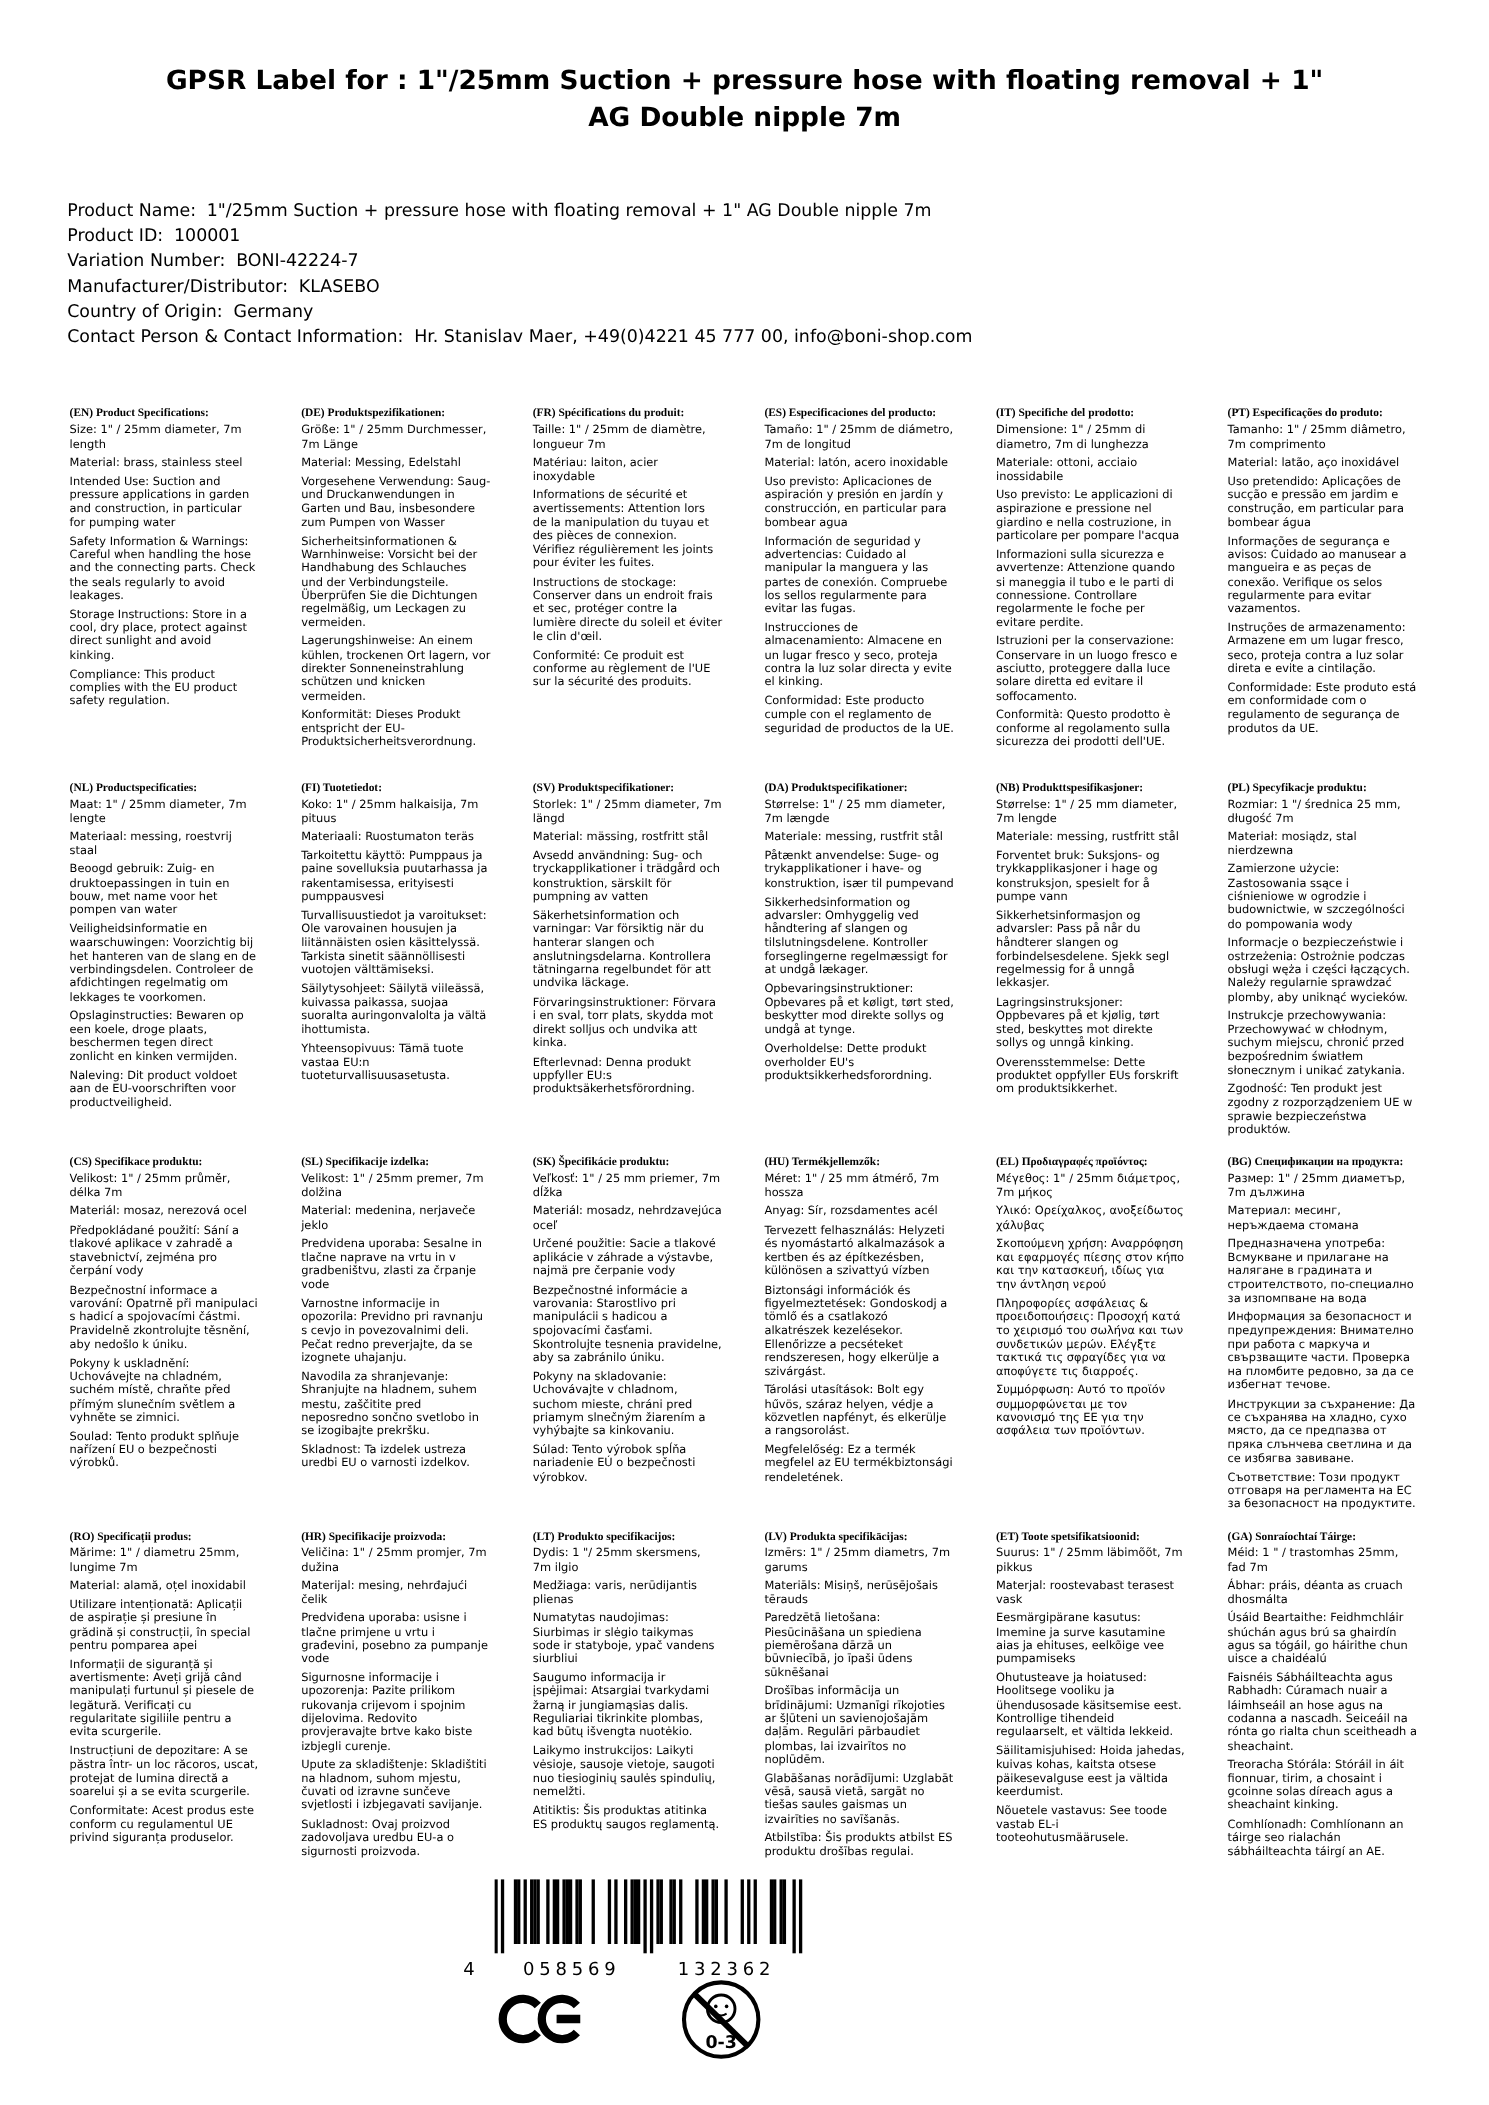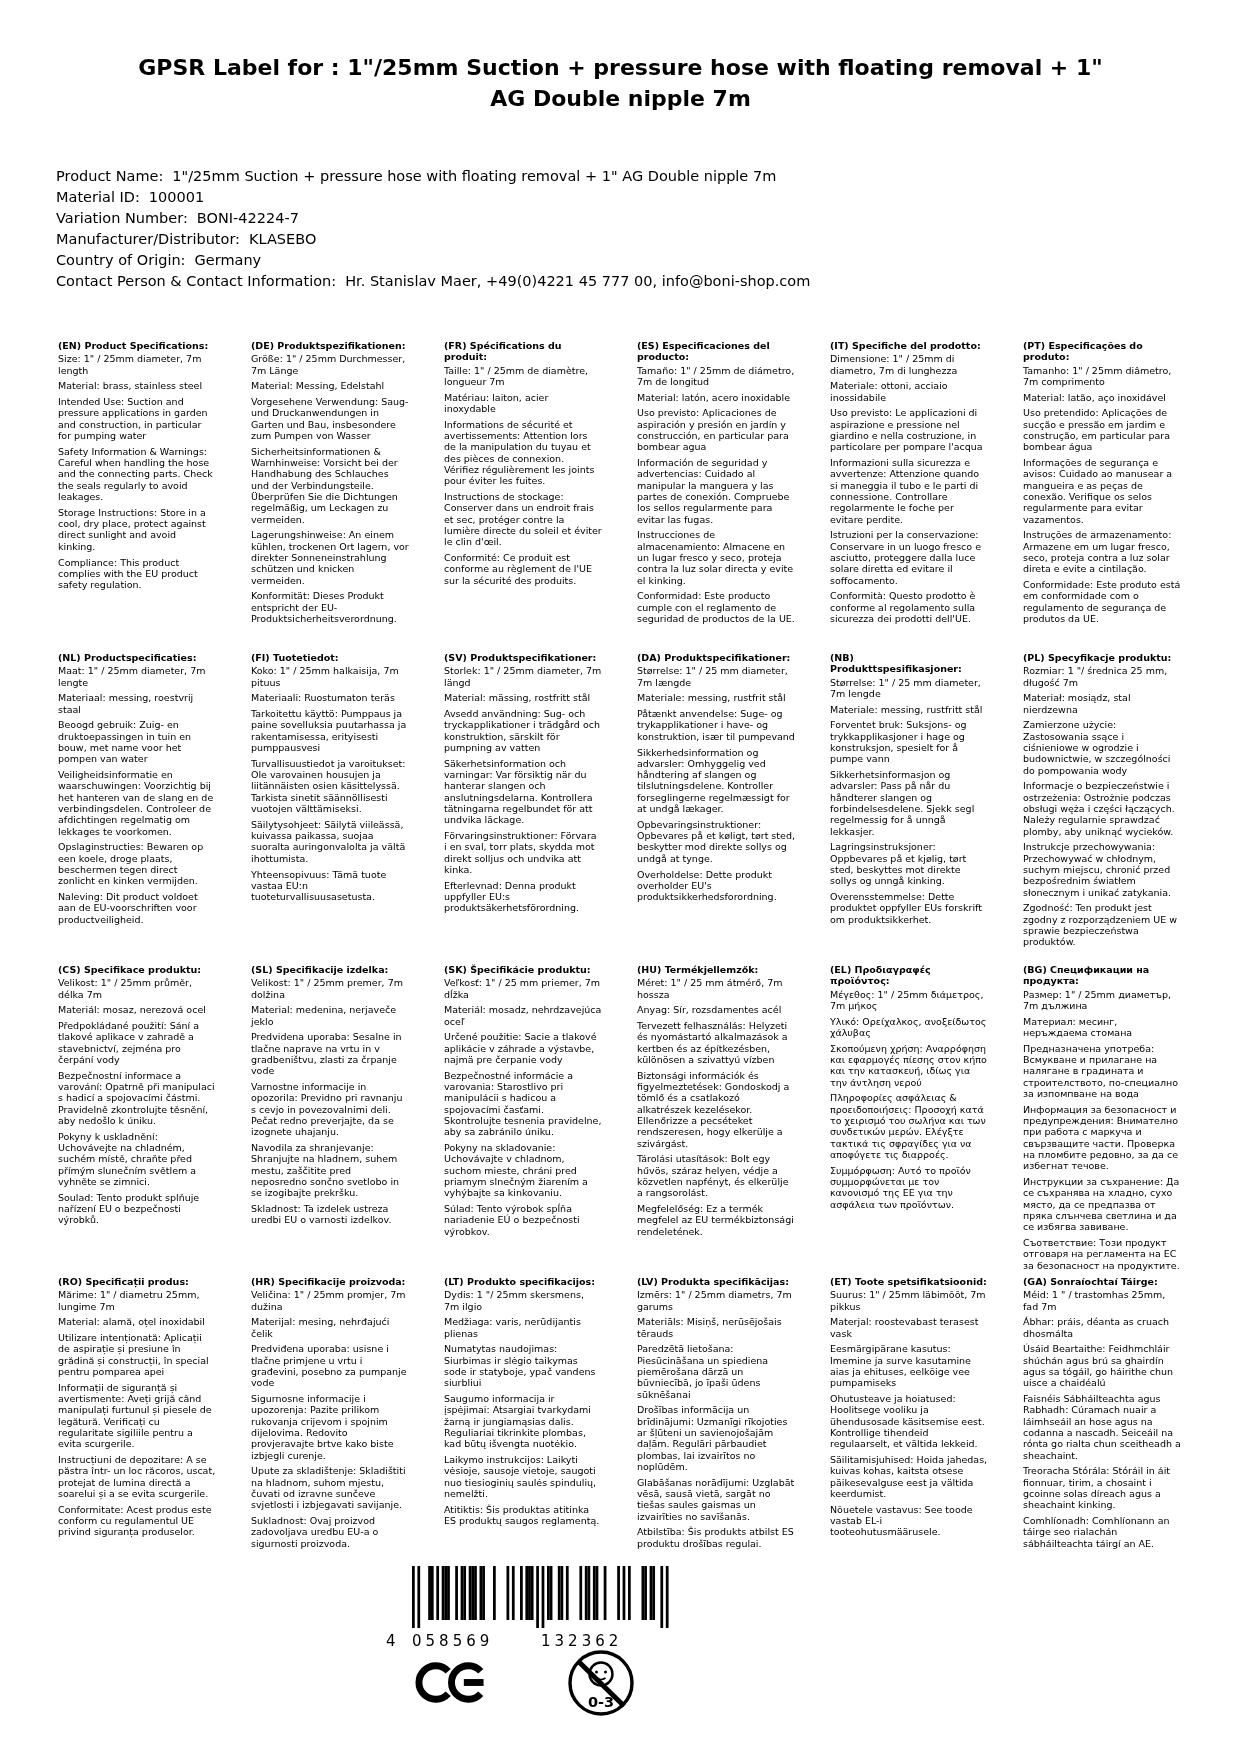--- a/index.html
+++ b/index.html
@@ -45,20 +45,21 @@
     grid-template-columns:repeat(6,158px);
     column-gap:35px;
     grid-auto-rows:312px;
   }
   .spec{overflow:visible;}
   .spec h3{
     margin:0 0 2px 0;
     font-size:9.5px;
     line-height:11.3px;
     font-weight:bold;
+    font-family:Liberation Serif, serif;
   }
   .spec p{
     margin:0 0 4.5px 0;
     font-size:9.5px;
     line-height:11.3px;
     overflow-wrap:break-word;
   }
   .barcode-section{
     position:absolute;
     left:412px;
@@ -68,40 +69,40 @@
   #barcode-svg{display:block;}
   .barcode-digits{
     position:relative;
     margin-top:4px;
     margin-left:-26px;
     width:284px;
     display:grid;
     grid-template-columns:26px 1fr 1fr;
     font-size:15px;
   }
-  .barcode-digits span{letter-spacing:4px;}
+  .barcode-digits span{text-align:center;letter-spacing:4px;}
   .barcode-digits .bc-first{text-align:left;letter-spacing:0;}
   .marks{position:absolute;left:16px;top:0;width:100%;height:100%;pointer-events:none;}
   .ce-mark{position:absolute;left:399px;top:1656px;}
   .age-mark{position:absolute;left:550px;top:1646px;}
 </style>
 </head>
 <body>
 
 <div class="page">
 
   <h1 class="title">GPSR Label for : 1"/25mm Suction + pressure hose with floating removal + 1" AG Double nipple 7m</h1>
 
   <section class="product-info">
   <div class="pi-row">
     <span class="pi-label">Product Name:</span><span class="pi-value">1"/25mm Suction + pressure hose with floating removal + 1" AG Double nipple 7m</span>
   </div>
 
   <div class="pi-row">
-    <span class="pi-label">Material ID:</span><span class="pi-value">100001</span>
+    <span class="pi-label">Product ID:</span><span class="pi-value">100001</span>
   </div>
 
   <div class="pi-row">
     <span class="pi-label">Variation Number:</span><span class="pi-value">BONI-42224-7</span>
   </div>
 
   <div class="pi-row">
     <span class="pi-label">Manufacturer/Distributor:</span><span class="pi-value">KLASEBO</span>
   </div>
 

